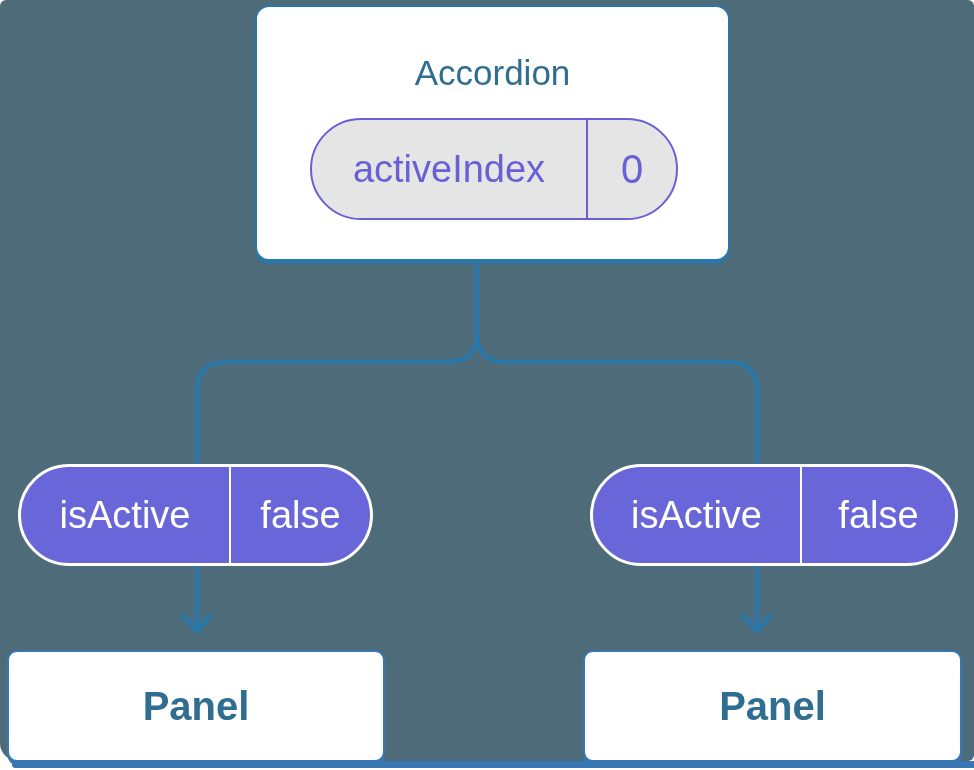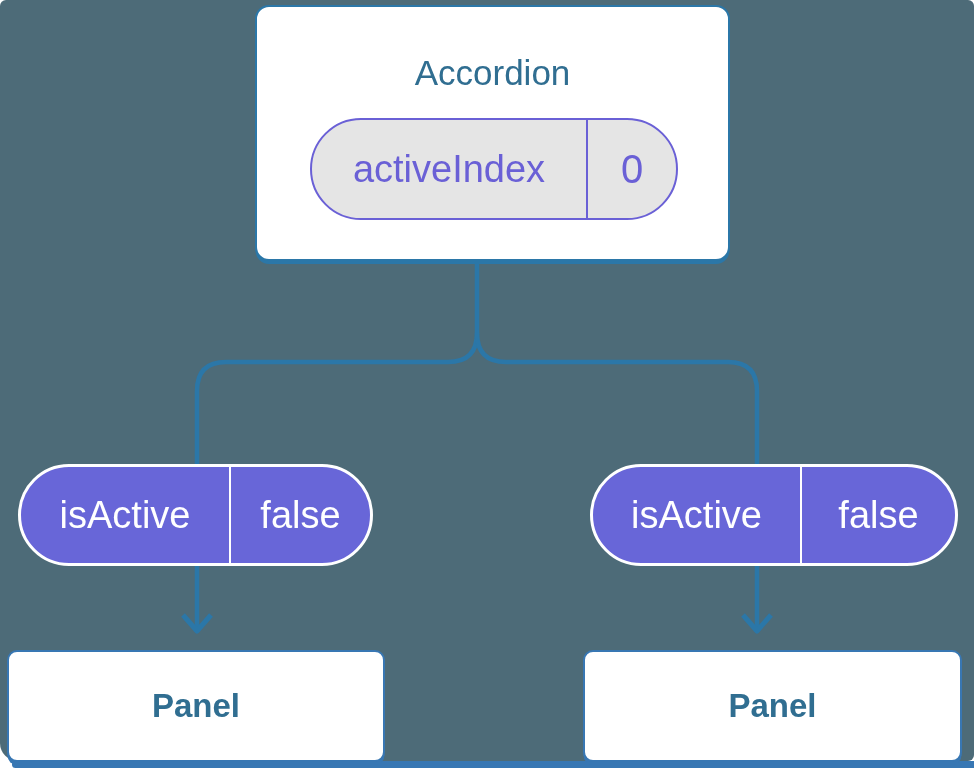--- a/index.html
+++ b/index.html
@@ -68,21 +68,21 @@
   .prop-pill.left .label-sec{width:210px;}
   .prop-pill.right{left:590px;width:368px;}
   .prop-pill.right .label-sec{width:209px;}
   .prop-pill .value-sec{flex:1;}
 
   .panel-node{
     top:650px;height:112px;border-radius:10px;
     border-color:var(--panel-stroke);
     box-shadow:0 3.5px 0 -0.5px var(--panel-stroke);
     display:flex;align-items:center;justify-content:center;
-    font-size:33px;font-weight:600;color:var(--heading);
+    font-size:40px;font-weight:600;color:var(--heading);
   }
   .panel-node.left{left:7px;width:378px;}
   .panel-node.right{left:583px;width:379px;}
 </style>
 </head>
 <body>
 
 <div class="canvas">
 
   <div class="bg-rect"></div>

